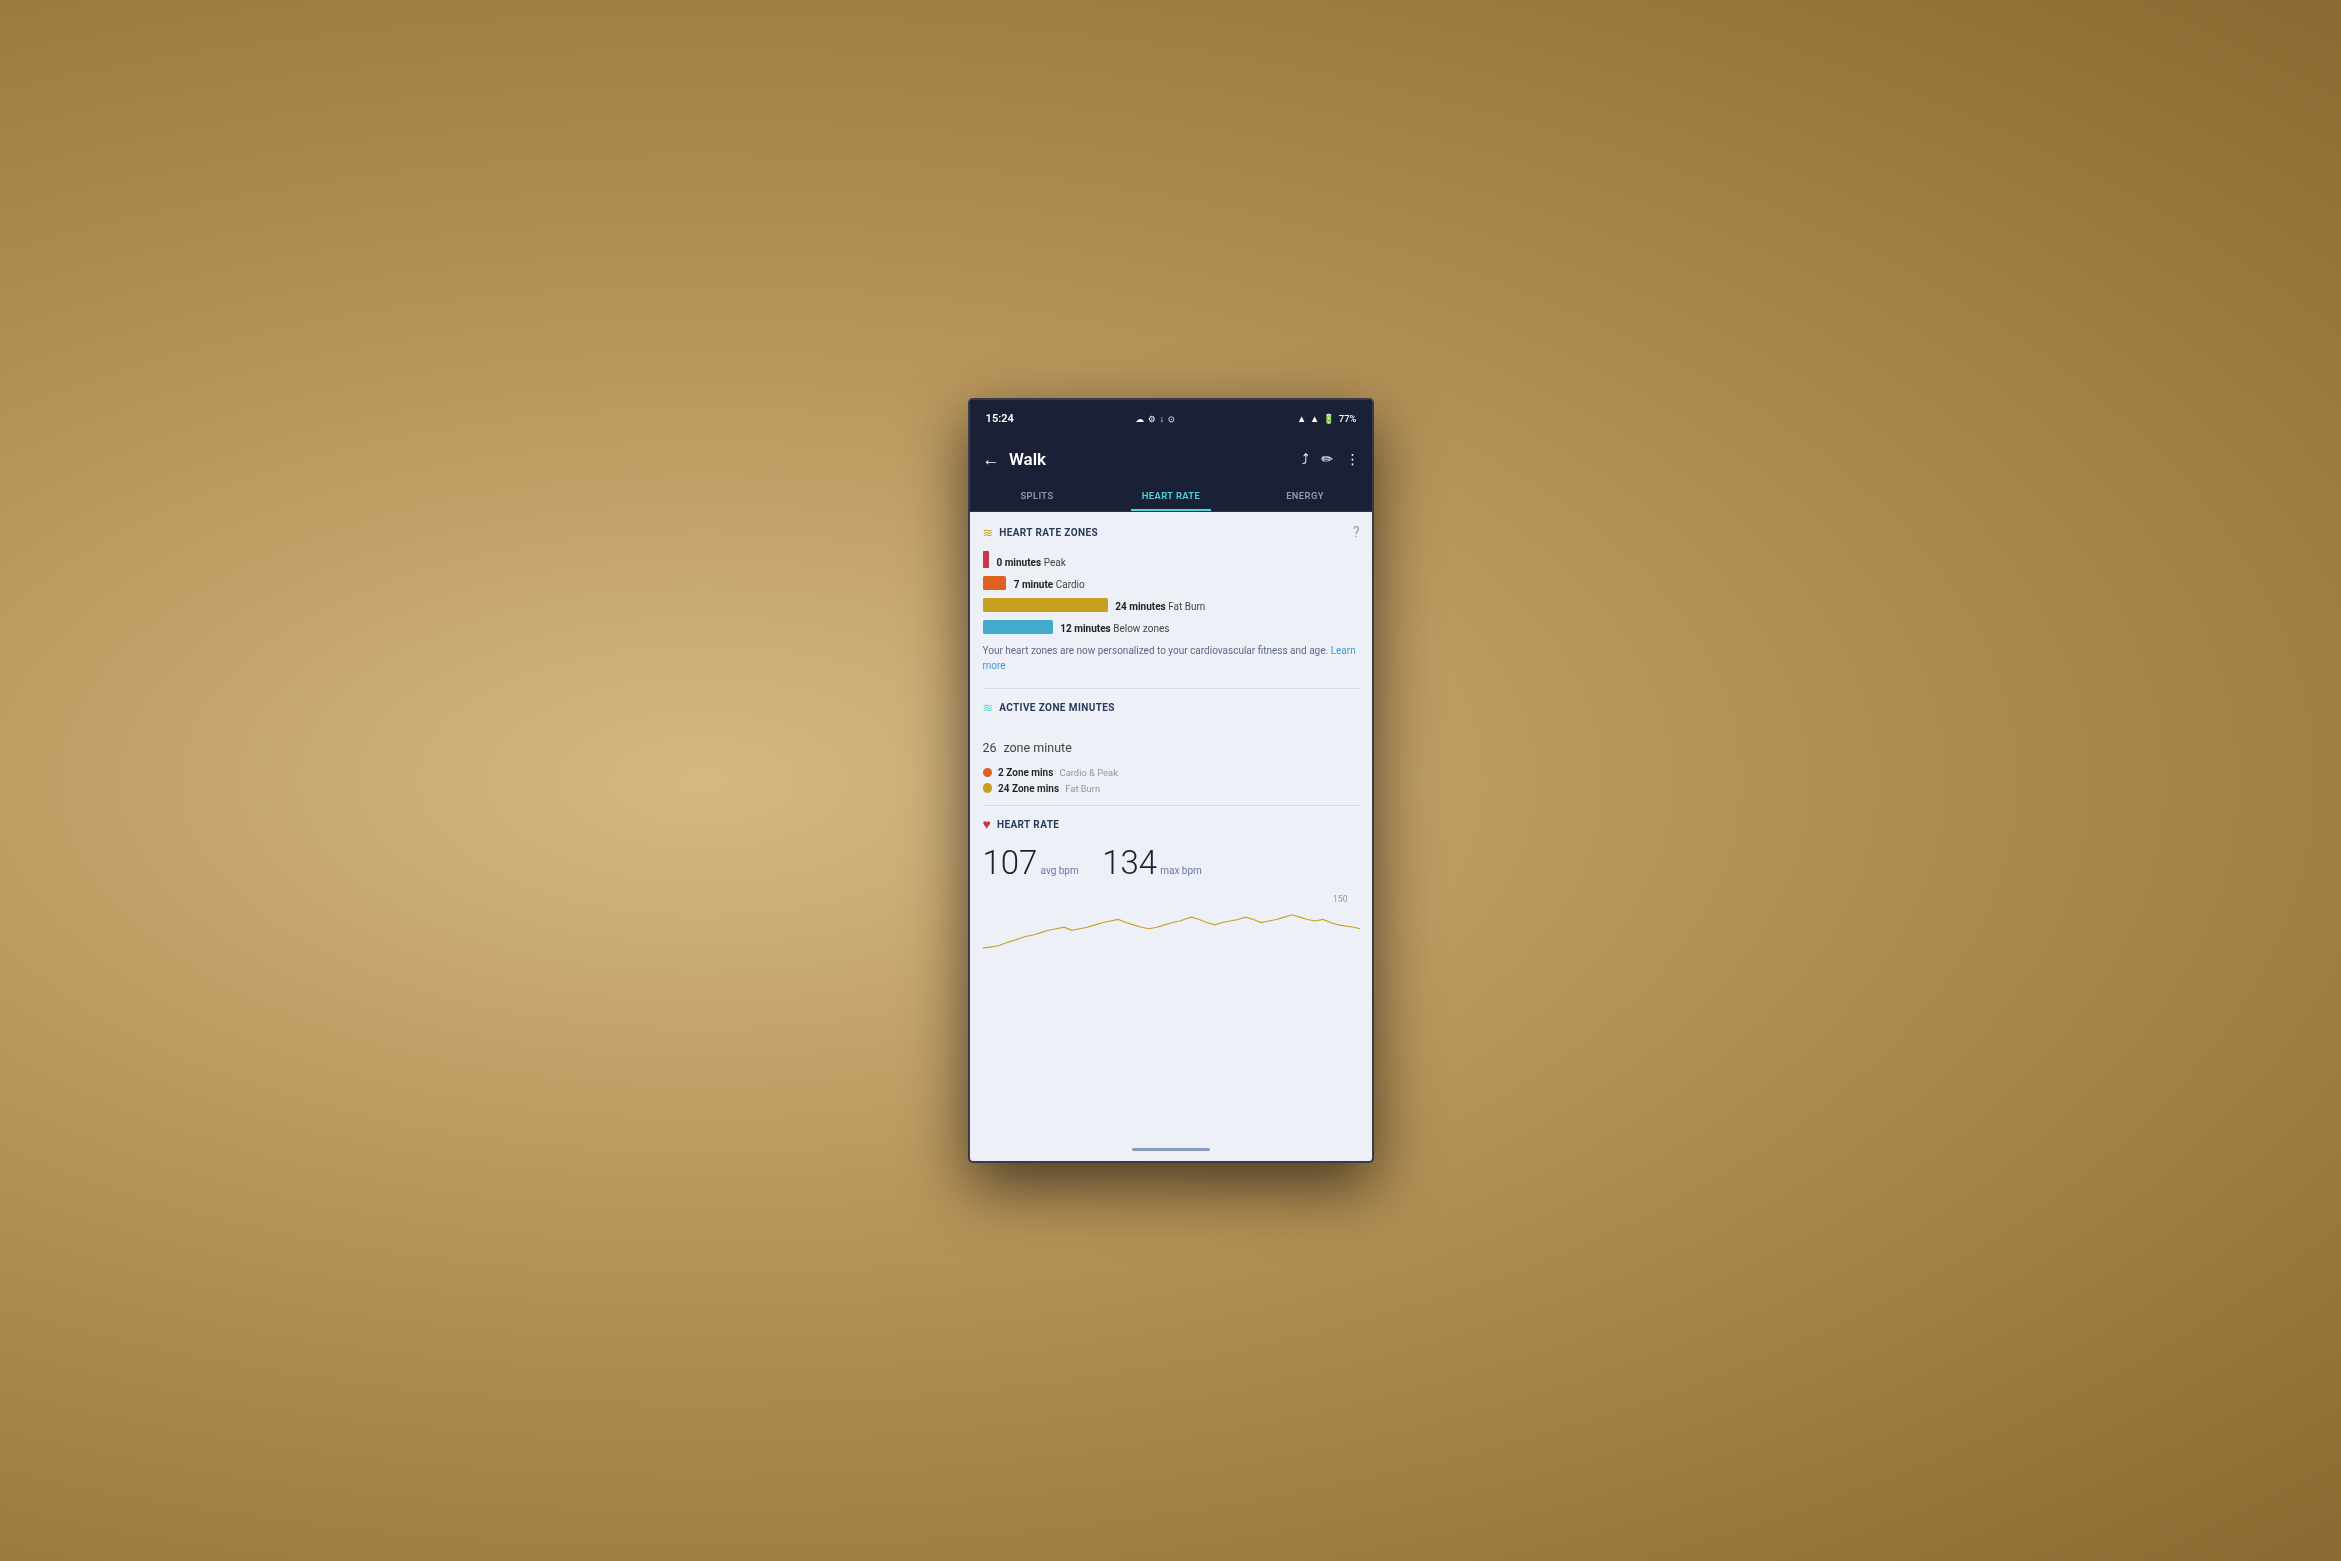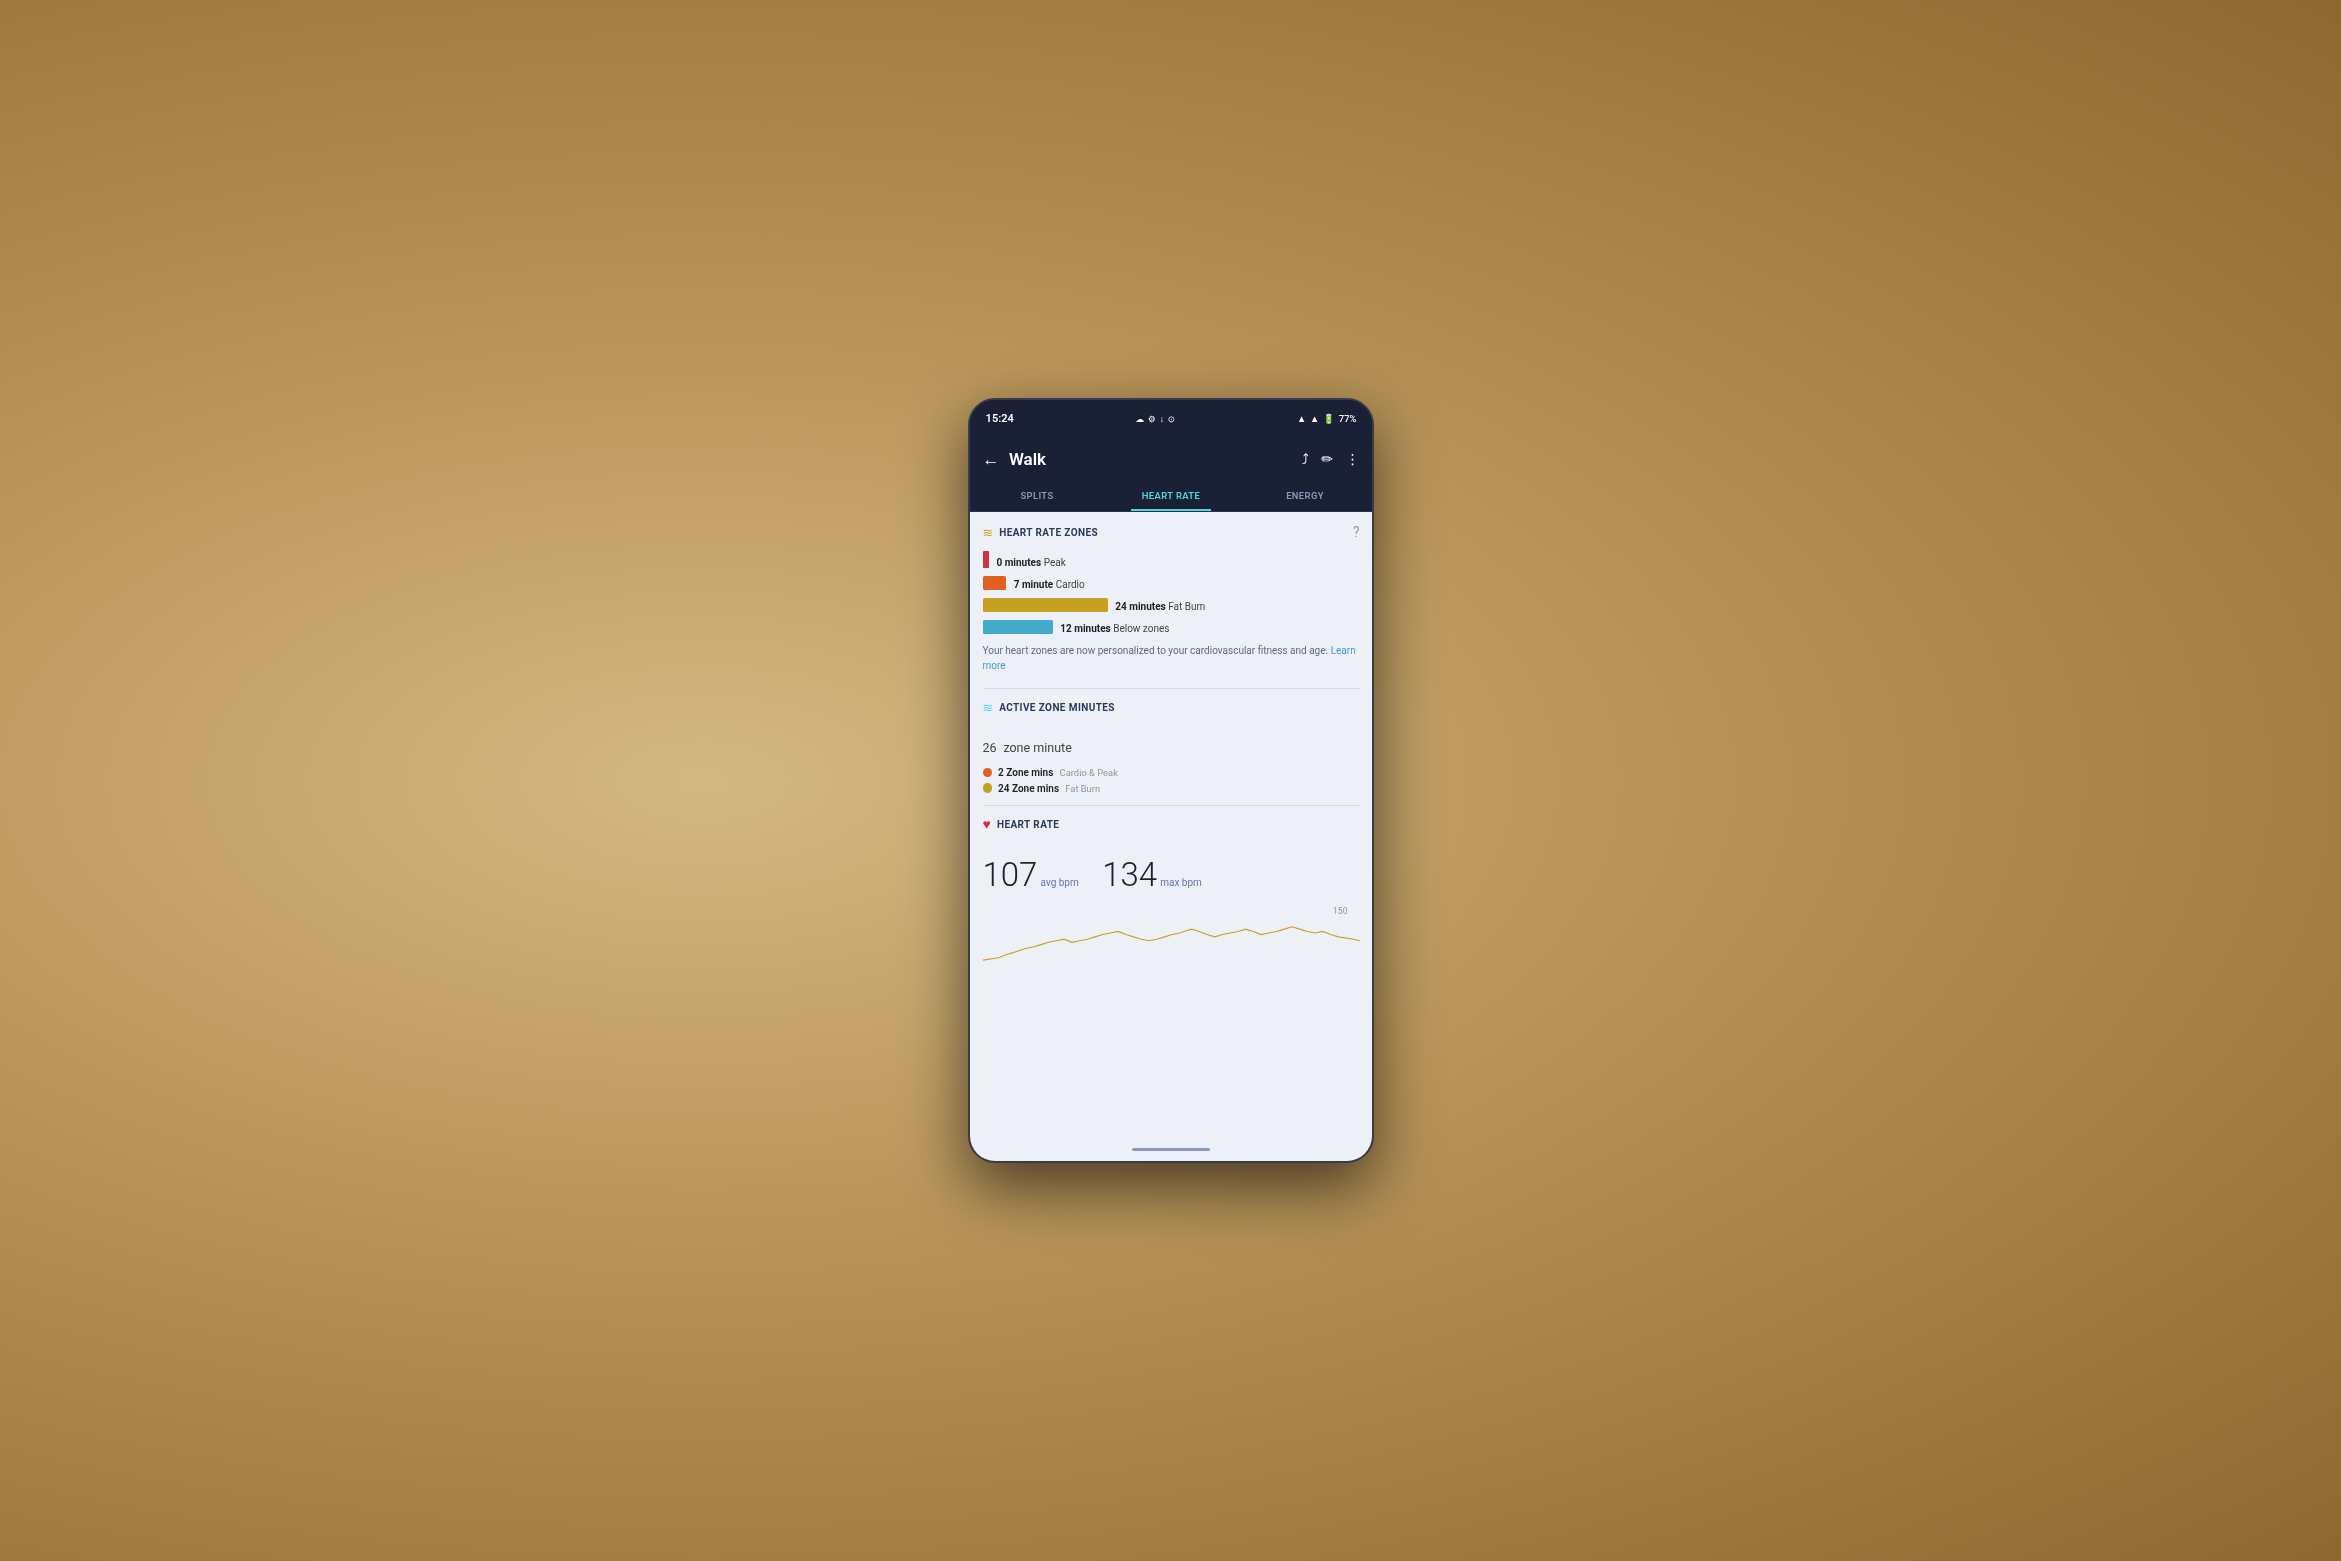--- a/index.html
+++ b/index.html
@@ -28,21 +28,21 @@
       z-index: 10;
       display: flex;
       align-items: center;
       justify-content: center;
     }
 
     .phone {
       width: 406px;
       height: 765px;
       background: #1a1a2e;
-      border-radius: 27px;
+      border-radius: 5px;
       border: 2.3px solid #3a3a4a;
       position: relative;
       box-shadow: 0 23.4px 62px rgba(0,0,0,0.6), inset 0 0 15.6px rgba(255,255,255,0.05);
       overflow: hidden;
     }
 
     
     .status-bar {
       height: 37px;
       background: #1a2035;
@@ -292,21 +292,20 @@
     .hr-stat {
       display: flex;
       align-items: baseline;
       gap: 3.1px;
     }
 
     .hr-number {
       font-size: 33px;
       font-weight: 300;
       color: #1a2035;
-      margin-top: 12px;
     }
 
     .hr-label {
       font-size: 10px;
       color: #6677aa;
       font-weight: 400;
     }
 
     
     .chart-area {

